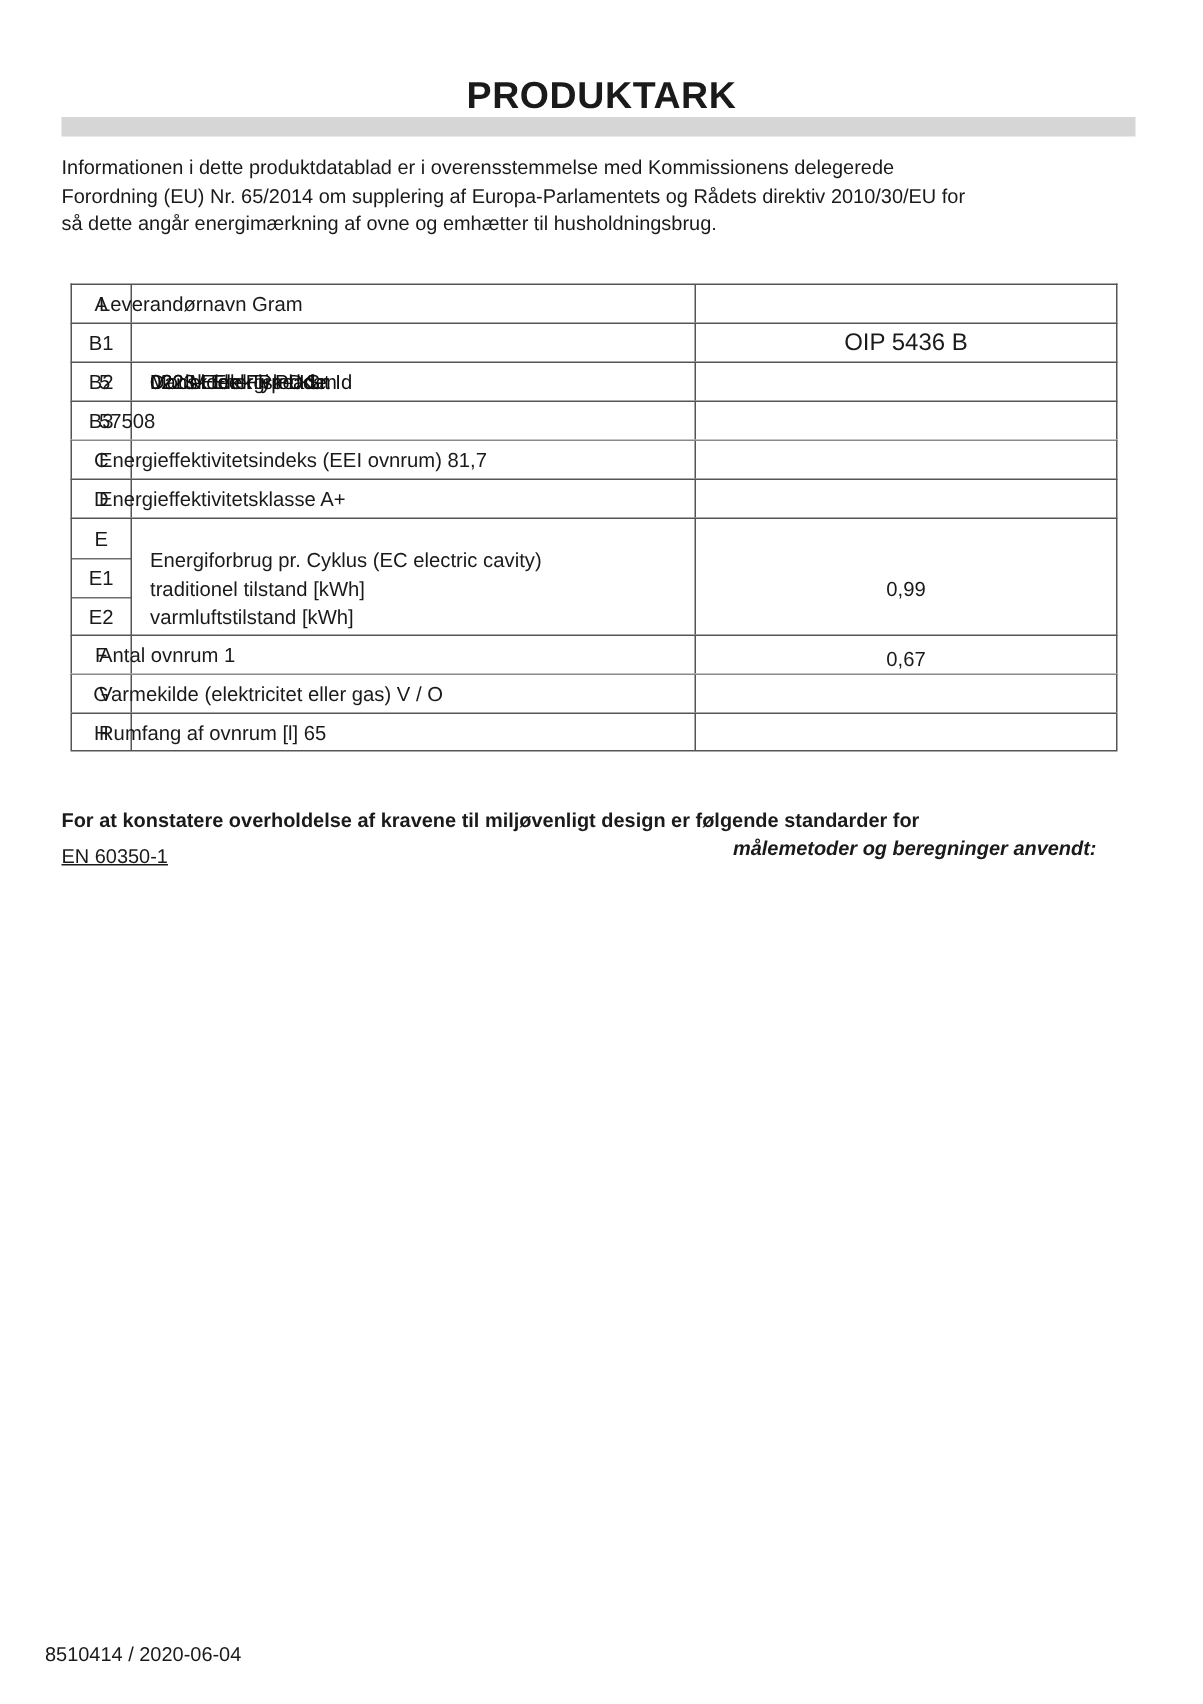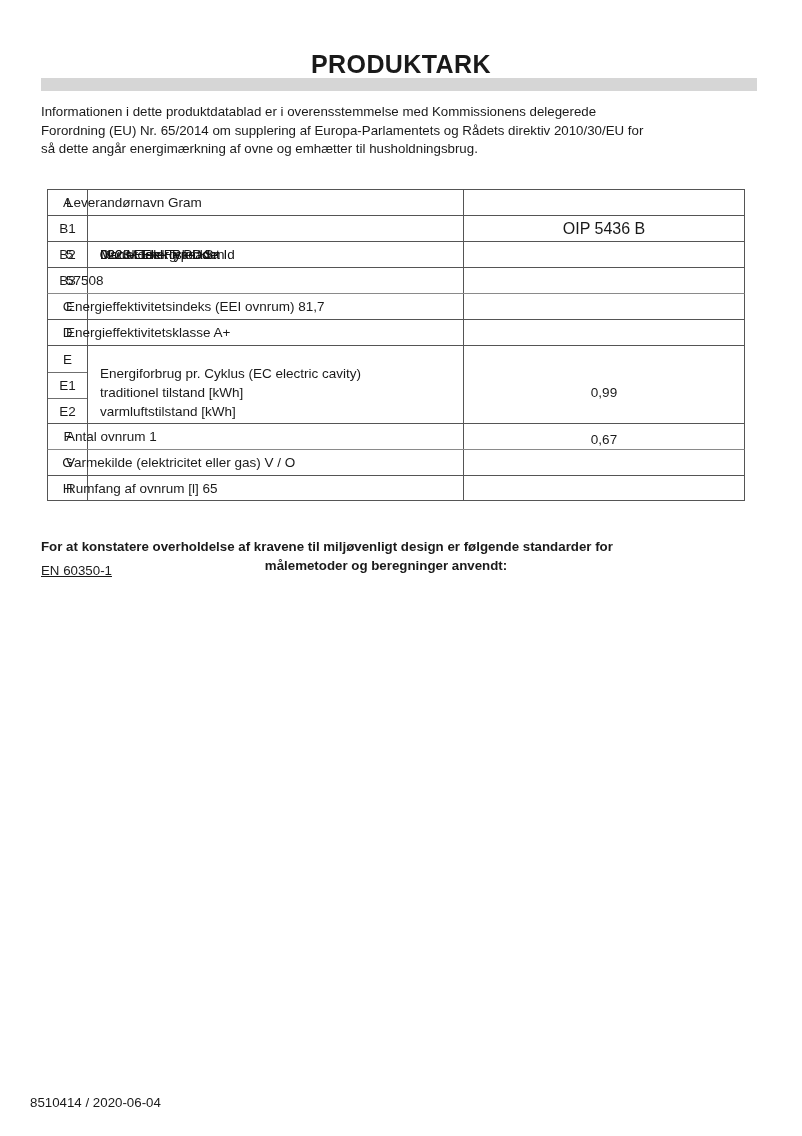--- a/index.html
+++ b/index.html
@@ -193,21 +193,21 @@
   .note-bold {
     position: absolute;
     left: 41px;
     top: 537px;
     width: 690px;
     font-size: 13.3px;
     line-height: 19px;
     font-weight: bold;
     text-align: justify;
   }
-  .note-bold .l2 { text-align: center; }
+  .note-bold .l2 { text-align: right; font-style: italic; }
   .note-std {
     position: absolute;
     left: 41px;
     top: 562px;
     font-size: 13.3px;
     line-height: 18px;
     text-decoration: underline;
   }
 
   

